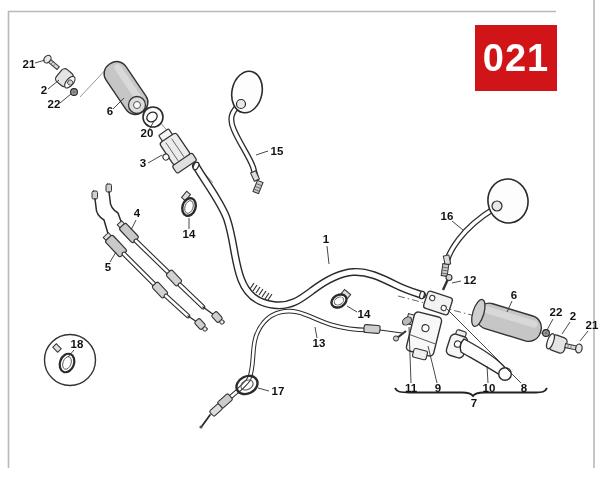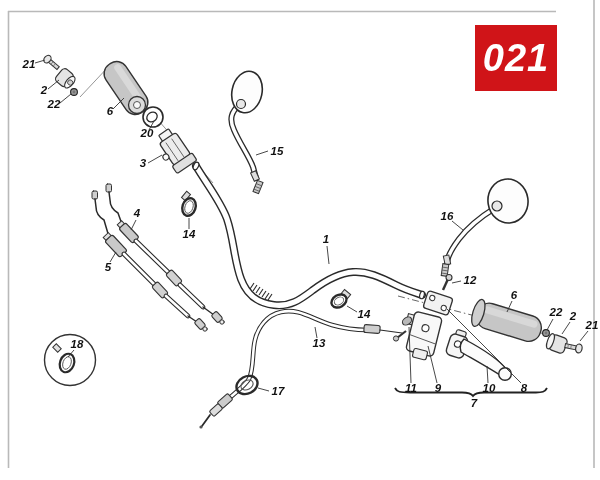--- a/index.html
+++ b/index.html
@@ -1,17 +1,17 @@
 <!DOCTYPE html>
 <html><head>
 <meta charset="utf-8">
 <style>
   html,body{margin:0;padding:0;background:#ffffff;}
   .page{position:relative;width:600px;height:468px;background:#ffffff;overflow:hidden;
-        font-family:"Liberation Sans",sans-serif;font-style:italic;}
+        font-family:"Liberation Sans",sans-serif;}
   svg{display:block}
   text.plabel{font-family:"Liberation Sans",sans-serif;font-weight:bold;font-size:11.5px;fill:#111;}
   text.badge-txt{font-family:"Liberation Sans",sans-serif;font-weight:bold;font-size:38px;fill:#ffffff;letter-spacing:1px;}
 </style>
 </head>
 <body>
 
 <div class="page">
 <svg width="600" height="480" viewBox="0 0 600 480" xmlns="http://www.w3.org/2000/svg">
 

